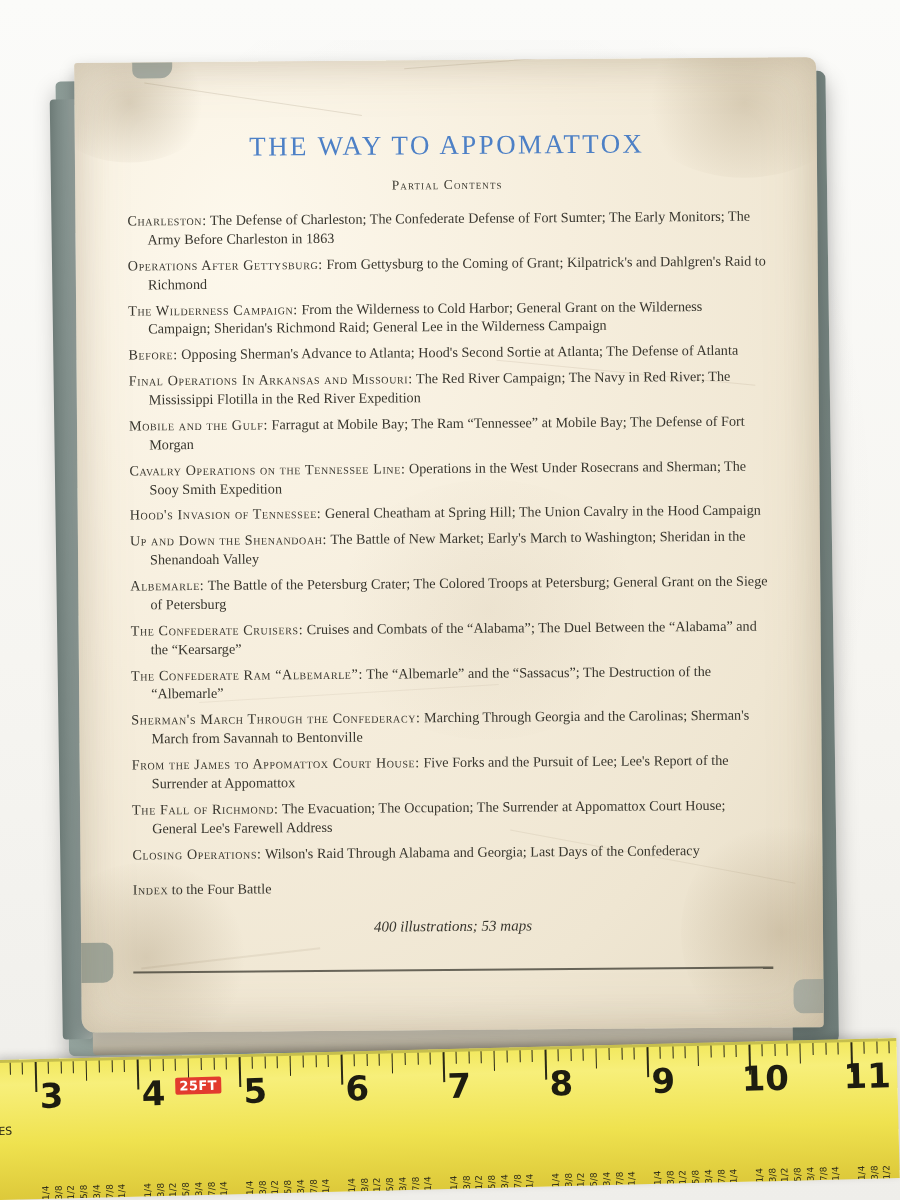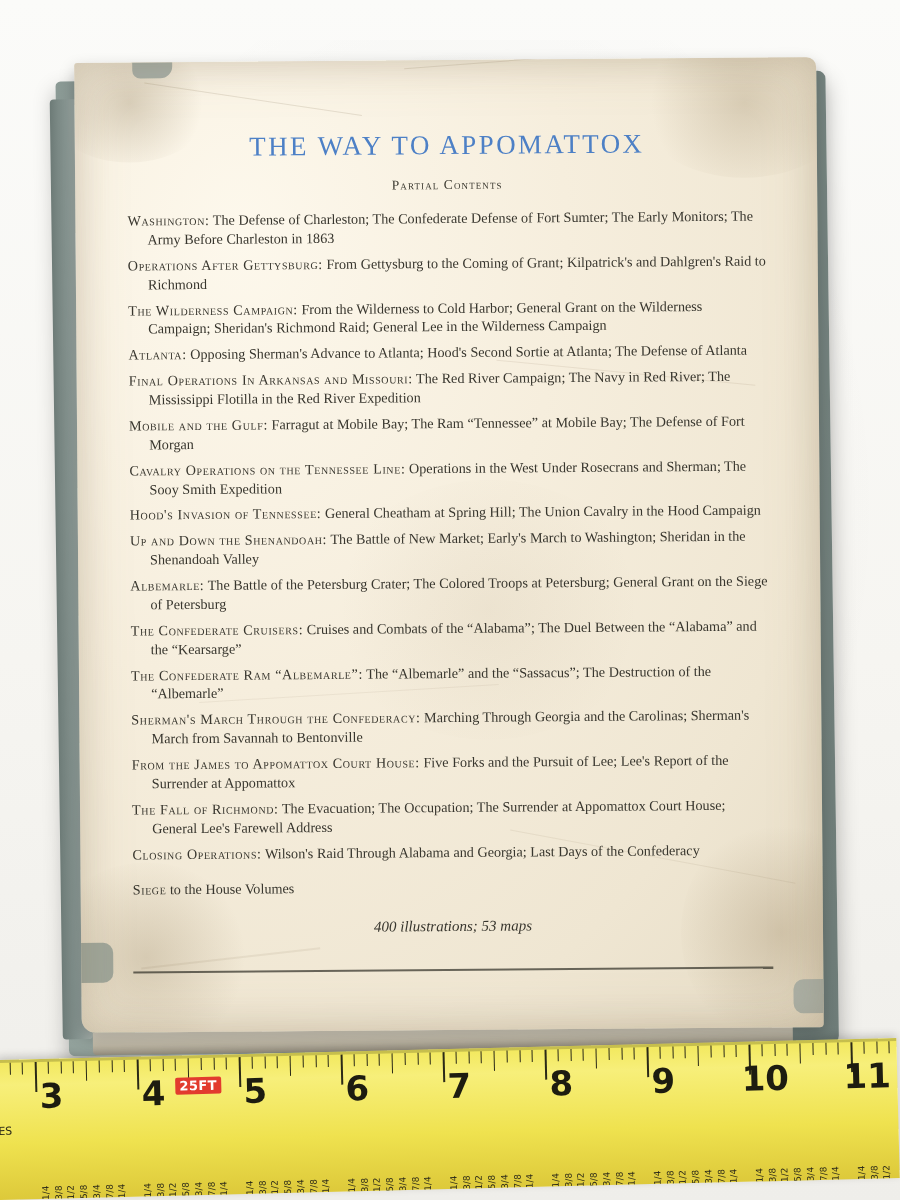--- a/index.html
+++ b/index.html
@@ -280,39 +280,39 @@
       <div class="tear" style="left:712px;top:922px;width:30px;height:34px;border-radius:10px 0 0 10px;background:#9aa39c;opacity:0.75;"></div>
 
       <div class="jacket-edge-wear"></div>
 
       <div class="content">
 
         <div class="title">The Way to Appomattox</div>
         <div class="subtitle">Partial Contents</div>
 
         <div class="entries">
-          <div class="entry"><span class="head">Washington:</span><span> The Defense of Charleston; The Confederate Defense of Fort Sumter; The Early Monitors; The Army Before Charleston in 1863</span></div>
+          <div class="entry"><span class="head">Charleston:</span><span> The Defense of Charleston; The Confederate Defense of Fort Sumter; The Early Monitors; The Army Before Charleston in 1863</span></div>
           <div class="entry"><span class="head">Operations After Gettysburg:</span><span> From Gettysburg to the Coming of Grant; Kilpatrick's and Dahlgren's Raid to Richmond</span></div>
           <div class="entry"><span class="head">The Wilderness Campaign:</span><span> From the Wilderness to Cold Harbor; General Grant on the Wilderness Campaign; Sheridan's Richmond Raid; General Lee in the Wilderness Campaign</span></div>
-          <div class="entry"><span class="head">Atlanta:</span><span> Opposing Sherman's Advance to Atlanta; Hood's Second Sortie at Atlanta; The Defense of Atlanta</span></div>
+          <div class="entry"><span class="head">Before:</span><span> Opposing Sherman's Advance to Atlanta; Hood's Second Sortie at Atlanta; The Defense of Atlanta</span></div>
           <div class="entry"><span class="head">Final Operations In Arkansas and Missouri:</span><span> The Red River Campaign; The Navy in Red River; The Mississippi Flotilla in the Red River Expedition</span></div>
           <div class="entry"><span class="head">Mobile and the Gulf:</span><span> Farragut at Mobile Bay; The Ram “Tennessee” at Mobile Bay; The Defense of Fort Morgan</span></div>
           <div class="entry"><span class="head">Cavalry Operations on the Tennessee Line:</span><span> Operations in the West Under Rosecrans and Sherman; The Sooy Smith Expedition</span></div>
           <div class="entry"><span class="head">Hood's Invasion of Tennessee:</span><span> General Cheatham at Spring Hill; The Union Cavalry in the Hood Campaign</span></div>
           <div class="entry"><span class="head">Up and Down the Shenandoah:</span><span> The Battle of New Market; Early's March to Washington; Sheridan in the Shenandoah Valley</span></div>
           <div class="entry"><span class="head">Albemarle:</span><span> The Battle of the Petersburg Crater; The Colored Troops at Petersburg; General Grant on the Siege of Petersburg</span></div>
           <div class="entry"><span class="head">The Confederate Cruisers:</span><span> Cruises and Combats of the “Alabama”; The Duel Between the “Alabama” and the “Kearsarge”</span></div>
           <div class="entry"><span class="head">The Confederate Ram “Albemarle”:</span><span> The “Albemarle” and the “Sassacus”; The Destruction of the “Albemarle”</span></div>
           <div class="entry"><span class="head">Sherman's March Through the Confederacy:</span><span> Marching Through Georgia and the Carolinas; Sherman's March from Savannah to Bentonville</span></div>
           <div class="entry"><span class="head">From the James to Appomattox Court House:</span><span> Five Forks and the Pursuit of Lee; Lee's Report of the Surrender at Appomattox</span></div>
           <div class="entry"><span class="head">The Fall of Richmond:</span><span> The Evacuation; The Occupation; The Surrender at Appomattox Court House; General Lee's Farewell Address</span></div>
           <div class="entry"><span class="head">Closing Operations:</span><span> Wilson's Raid Through Alabama and Georgia; Last Days of the Confederacy</span></div>
         </div>
 
-        <div class="index-line"><span class="head">Siege</span><span> to the House Volumes</span></div>
+        <div class="index-line"><span class="head">Index</span><span> to the Four Battle</span></div>
 
         <div class="illus">400 illustrations; 53 maps</div>
 
         <div class="rule"></div>
       </div>
     </div>
   </div>
 
   <div class="ruler">
     <div class="ruler-edge"></div>

